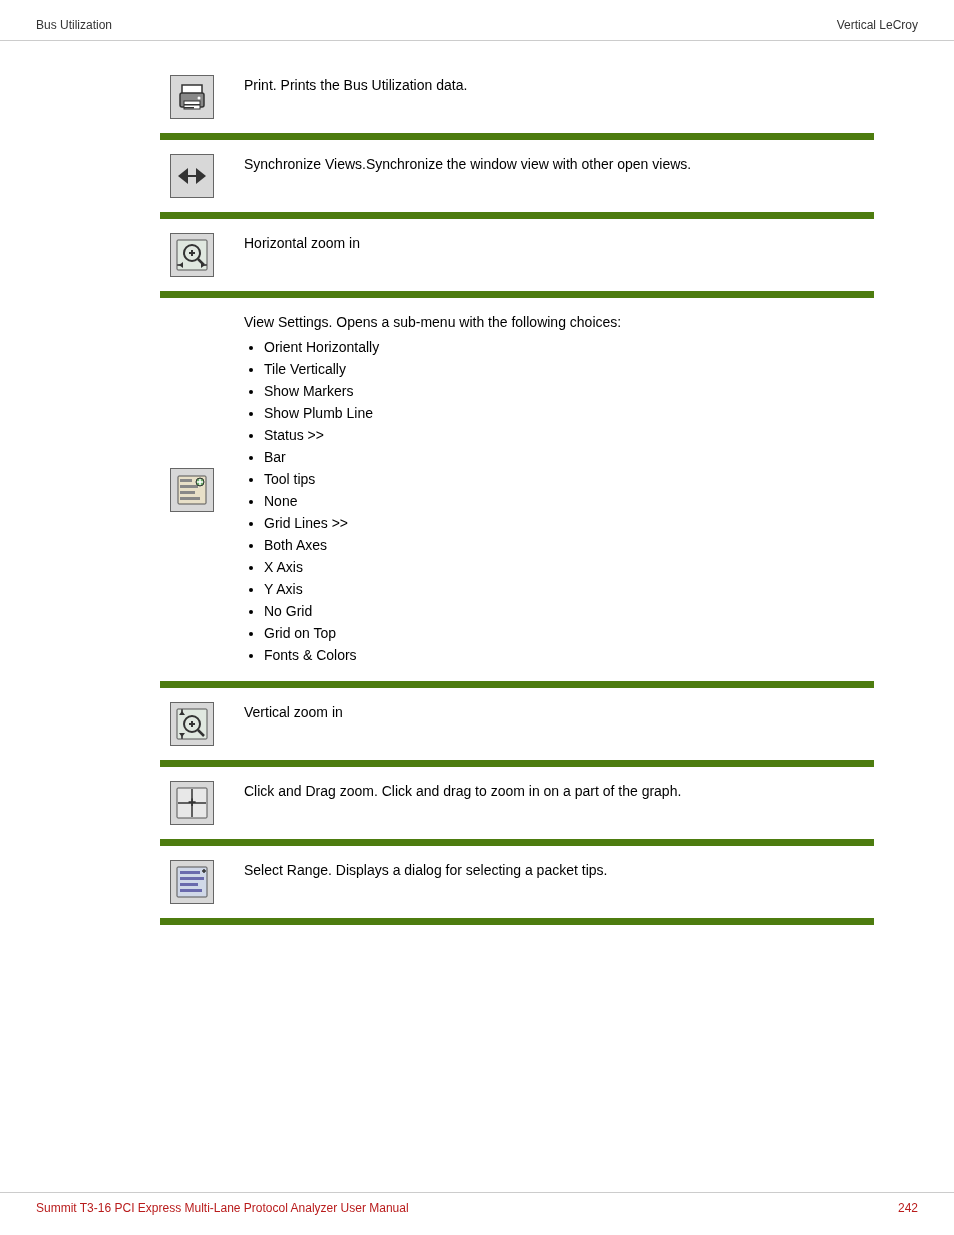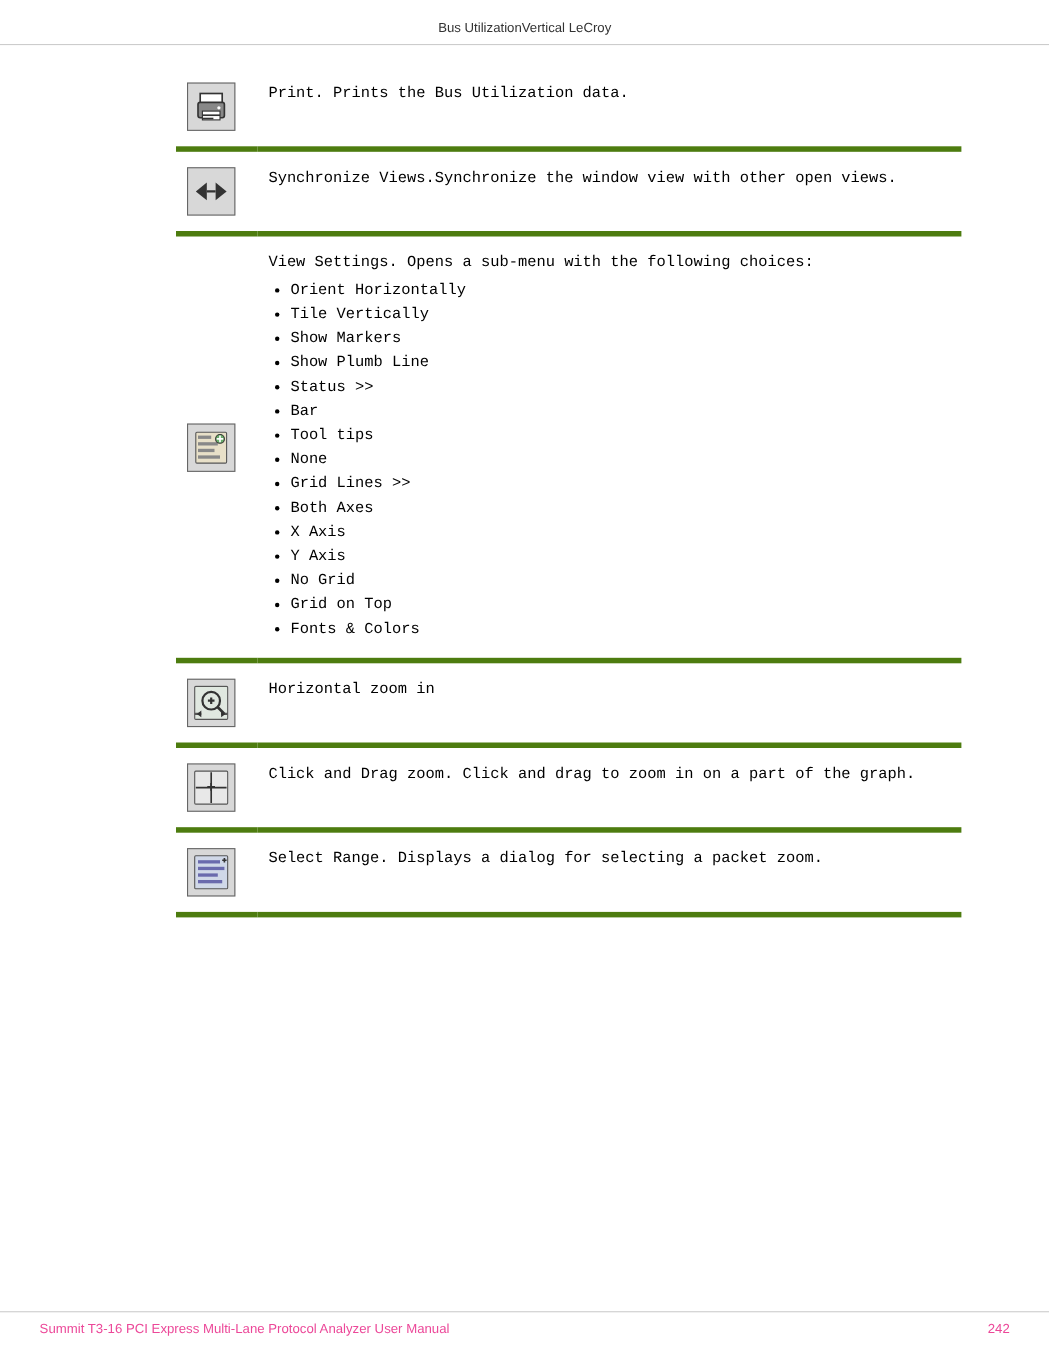--- a/index.html
+++ b/index.html
@@ -8,53 +8,52 @@
       font-family: Arial, Helvetica, sans-serif;
       font-size: 14px;
       color: #000;
       width: 954px;
       min-height: 1235px;
       position: relative;
     }
 
     .page-header {
       display: flex;
-      justify-content: center;
+      justify-content: space-between;
       padding: 18px 36px 8px 36px;
       font-size: 12px;
       color: #333;
       border-bottom: 1px solid #ccc;
     }
 
     .page-footer {
       position: absolute;
       bottom: 20px;
       left: 0;
       right: 0;
       display: flex;
       justify-content: space-between;
       padding: 0 36px;
       font-size: 12px;
-      color: #ec4899;
+      color: #b91c1c;
       border-top: 1px solid #ccc;
       padding-top: 8px;
     }
 
     .content {
       padding: 20px 80px 60px 160px;
     }
 
     table {
       width: 100%;
       border-collapse: collapse;
     }
 
     tr {
-      border-bottom: 5px solid #4d7c0f;
-      font-family: Liberation Mono, monospace;
+      border-bottom: 7px solid #4d7c0f;
     }
 
     td {
       padding: 14px 10px 14px 10px;
       vertical-align: top;
     }
 
     td.icon-cell {
       width: 70px;
       text-align: center;
@@ -104,20 +103,36 @@
         </tr>
         <tr>
           <td class="icon-cell"><div style="display: inline-flex; align-items: center; justify-content: center; width: 44px; height: 44px; border: 1px solid rgb(102, 102, 102); background: rgb(216, 216, 216);">
               <svg width="32" height="32" viewBox="0 0 32 32">
       <polygon points="2,16 12,8 12,24" fill="#333"></polygon>
       <polygon points="30,16 20,8 20,24" fill="#333"></polygon>
       <line x1="12" y1="16" x2="20" y2="16" stroke="#333" stroke-width="2"></line>
     </svg>
             </div></td>
           <td class="desc-cell"><span>Synchronize Views.Synchronize the window view with other open views.</span></td>
+        </tr>
+        <tr>
+          <td class="icon-cell"><div style="display: inline-flex; align-items: center; justify-content: center; width: 44px; height: 44px; border: 1px solid rgb(102, 102, 102); background: rgb(216, 216, 216);">
+              <svg width="32" height="32" viewBox="0 0 32 32">
+      <rect x="1" y="1" width="30" height="30" rx="1" fill="#e0e8e0" stroke="#555" stroke-width="1"></rect>
+      <circle cx="16" cy="14" r="8" fill="none" stroke="#333" stroke-width="2"></circle>
+      <line x1="22" y1="20" x2="28" y2="26" stroke="#333" stroke-width="2.5"></line>
+      <line x1="13" y1="14" x2="19" y2="14" stroke="#333" stroke-width="2"></line>
+      <line x1="16" y1="11" x2="16" y2="17" stroke="#333" stroke-width="2"></line>
+      <line x1="1" y1="26" x2="7" y2="26" stroke="#555" stroke-width="2"></line>
+      <line x1="25" y1="26" x2="31" y2="26" stroke="#555" stroke-width="2"></line>
+      <polygon points="7,23 7,29 3,26" fill="#333"></polygon>
+      <polygon points="25,23 25,29 29,26" fill="#333"></polygon>
+    </svg>
+            </div></td>
+          <td class="desc-cell"><span>Horizontal zoom in</span></td>
         </tr>
         <tr>
           <td class="icon-cell"><div style="display: inline-flex; align-items: center; justify-content: center; width: 44px; height: 44px; border: 1px solid rgb(102, 102, 102); background: rgb(216, 216, 216);">
               <svg width="32" height="32" viewBox="0 0 32 32">
       <rect x="2" y="2" width="28" height="28" rx="1" fill="#e8e0c8" stroke="#555" stroke-width="1"></rect>
       <rect x="4" y="5" width="12" height="3" fill="#888"></rect>
       <rect x="4" y="11" width="18" height="3" fill="#888"></rect>
       <rect x="4" y="17" width="15" height="3" fill="#888"></rect>
       <rect x="4" y="23" width="20" height="3" fill="#888"></rect>
       <circle cx="24" cy="8" r="4" fill="#6aad6a" stroke="#333" stroke-width="1"></circle>
@@ -140,31 +155,31 @@
               <li>Y Axis</li>
               <li>No Grid</li>
               <li>Grid on Top</li>
               <li>Fonts &amp; Colors</li>
             </ul></td>
         </tr>
         <tr>
           <td class="icon-cell"><div style="display: inline-flex; align-items: center; justify-content: center; width: 44px; height: 44px; border: 1px solid rgb(102, 102, 102); background: rgb(216, 216, 216);">
               <svg width="32" height="32" viewBox="0 0 32 32">
       <rect x="1" y="1" width="30" height="30" rx="1" fill="#e0e8e0" stroke="#555" stroke-width="1"></rect>
-      <circle cx="16" cy="14" r="8" fill="none" stroke="#333" stroke-width="2"></circle>
-      <line x1="22" y1="20" x2="28" y2="26" stroke="#333" stroke-width="2.5"></line>
-      <line x1="13" y1="14" x2="19" y2="14" stroke="#333" stroke-width="2"></line>
-      <line x1="16" y1="11" x2="16" y2="17" stroke="#333" stroke-width="2"></line>
-      <line x1="1" y1="26" x2="7" y2="26" stroke="#555" stroke-width="2"></line>
-      <line x1="25" y1="26" x2="31" y2="26" stroke="#555" stroke-width="2"></line>
-      <polygon points="7,23 7,29 3,26" fill="#333"></polygon>
-      <polygon points="25,23 25,29 29,26" fill="#333"></polygon>
-    </svg>
-            </div></td>
-          <td class="desc-cell"><span>Horizontal zoom in</span></td>
+      <circle cx="16" cy="16" r="8" fill="none" stroke="#333" stroke-width="2"></circle>
+      <line x1="22" y1="22" x2="28" y2="28" stroke="#333" stroke-width="2.5"></line>
+      <line x1="13" y1="16" x2="19" y2="16" stroke="#333" stroke-width="2"></line>
+      <line x1="16" y1="13" x2="16" y2="19" stroke="#333" stroke-width="2"></line>
+      <line x1="6" y1="1" x2="6" y2="7" stroke="#555" stroke-width="2"></line>
+      <line x1="6" y1="25" x2="6" y2="31" stroke="#555" stroke-width="2"></line>
+      <polygon points="3,7 9,7 6,3" fill="#333"></polygon>
+      <polygon points="3,25 9,25 6,29" fill="#333"></polygon>
+    </svg>
+            </div></td>
+          <td class="desc-cell"><span>Vertical zoom in</span></td>
         </tr>
         <tr>
           <td class="icon-cell"><div style="display: inline-flex; align-items: center; justify-content: center; width: 44px; height: 44px; border: 1px solid rgb(102, 102, 102); background: rgb(216, 216, 216);">
               <svg width="32" height="32" viewBox="0 0 32 32">
       <rect x="1" y="1" width="30" height="30" rx="1" fill="#e8e8e8" stroke="#555" stroke-width="1"></rect>
       <line x1="16" y1="2" x2="16" y2="30" stroke="#333" stroke-width="1.5"></line>
       <line x1="2" y1="16" x2="30" y2="16" stroke="#333" stroke-width="1.5"></line>
       <text x="16" y="20" text-anchor="middle" font-size="14" font-weight="bold" fill="#333">+</text>
     </svg>
             </div></td>
@@ -175,21 +190,21 @@
               <svg width="32" height="32" viewBox="0 0 32 32">
       <rect x="1" y="1" width="30" height="30" rx="1" fill="#d0d8e8" stroke="#555" stroke-width="1"></rect>
       <rect x="4" y="5" width="20" height="3" fill="#6a6aad"></rect>
       <rect x="4" y="11" width="24" height="3" fill="#6a6aad"></rect>
       <rect x="4" y="17" width="18" height="3" fill="#6a6aad"></rect>
       <rect x="4" y="23" width="22" height="3" fill="#6a6aad"></rect>
       <line x1="26" y1="5" x2="30" y2="5" stroke="#333" stroke-width="1.5"></line>
       <line x1="28" y1="3" x2="28" y2="7" stroke="#333" stroke-width="1.5"></line>
     </svg>
             </div></td>
-          <td class="desc-cell"><span>Select Range. Displays a dialog for selecting a packet zoom.</span></td>
+          <td class="desc-cell"><span>Select Range. Displays a dialog for selecting a packet tips.</span></td>
         </tr>
       </tbody>
   </table>
 </div>
 
 <div class="page-footer">
   <span>Summit T3-16 PCI Express Multi-Lane Protocol Analyzer User Manual</span>
   <span>242</span>
 </div>
 

